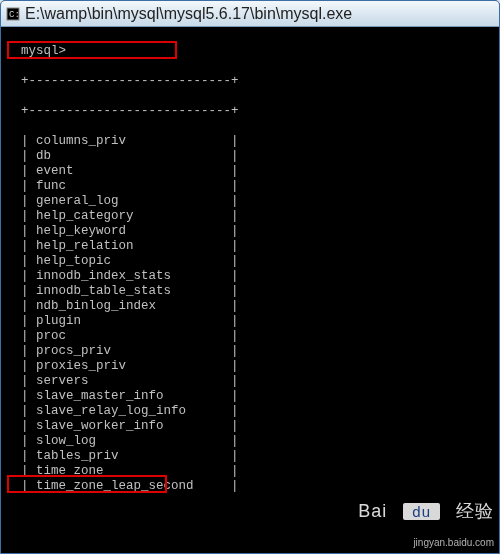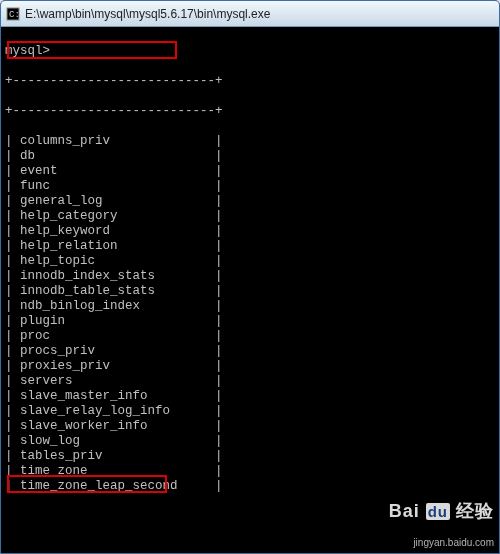--- a/index.html
+++ b/index.html
@@ -35,31 +35,31 @@
     height: 16px;
     margin-right: 4px;
     display: inline-flex;
     align-items: center;
     justify-content: center;
     font-size: 12px;
     color: #333;
   }
   .titlebar .title {
     font-family: "Segoe UI", Tahoma, sans-serif;
-    font-size: 12px;
+    font-size: 16px;
     color: #222;
     white-space: nowrap;
     overflow: hidden;
   }
   .terminal {
     background: #000;
     color: #c0c0c0;
     font-size: 12.5px;
     line-height: 15px;
-    padding: 2px 4px;
+    padding: 2px 20px;
     white-space: pre;
     font-family: "Consolas", "Courier New", monospace;
     position: relative;
     height: calc(100% - 26px);
   }
   .line { display: block; }
   .hl-red {
     border: 2px solid #d00;
     position: absolute;
     pointer-events: none;
@@ -70,31 +70,31 @@
     position: absolute;
     right: 6px;
     bottom: 6px;
     text-align: right;
     font-family: "Microsoft YaHei", Arial, sans-serif;
     color: rgba(255,255,255,0.85);
     pointer-events: none;
   }
   .watermark .brand {
     font-size: 18px;
-    font-weight: bold;
+    font-weight: normal;
     letter-spacing: 1px;
     display: flex;
     align-items: center;
     justify-content: flex-start;
-    gap: 6px;
+    gap: 16px;
   }
   .watermark .brand .du {
     background: rgba(255,255,255,0.85);
     color: #1a3f7f;
-    padding: 0 2px;
+    padding: 0 9px;
     border-radius: 2px;
     font-size: 15px;
   }
   .watermark .sub {
     font-size: 10px;
     color: rgba(220,220,220,0.8);
     margin-top: 14px;
   }
 </style>
 </head>

